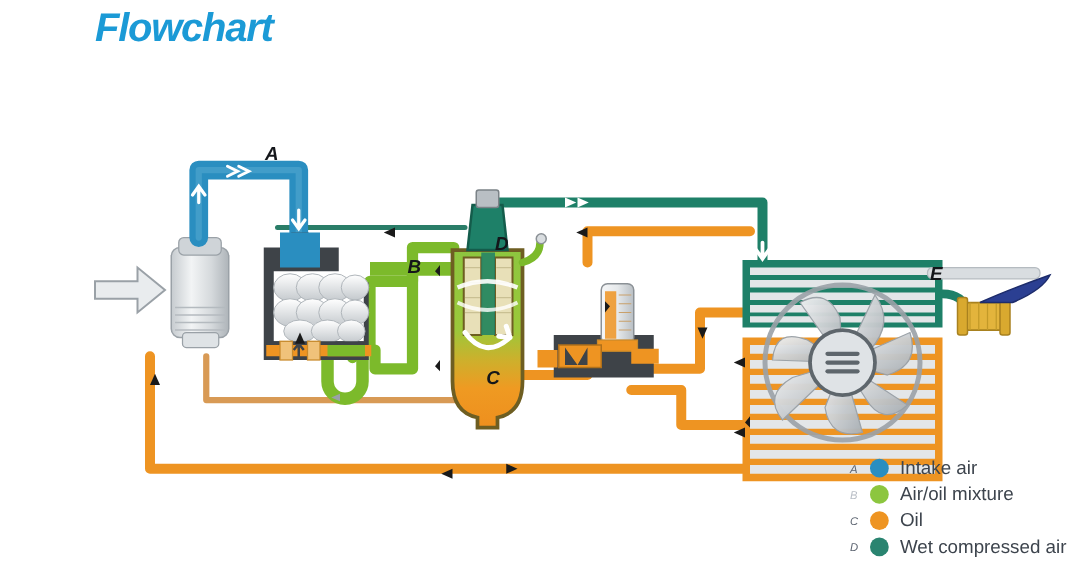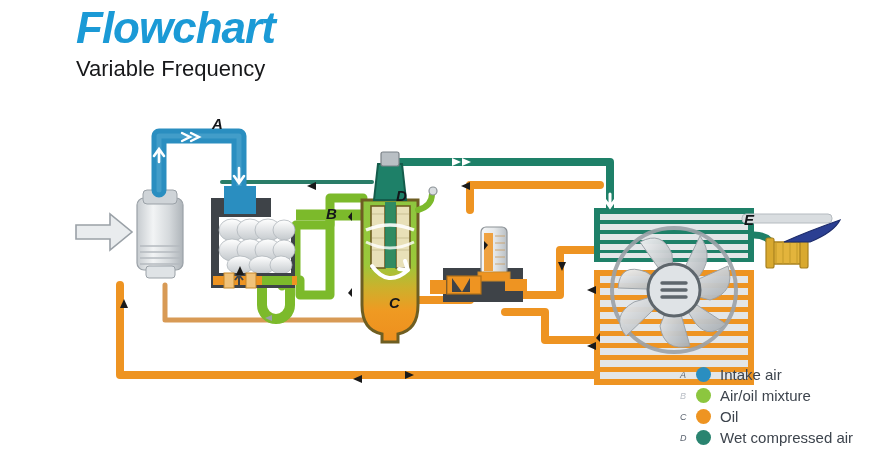--- a/index.html
+++ b/index.html
@@ -1,37 +1,36 @@
 <!DOCTYPE html>
 <html><head>
 <meta charset="utf-8">
 <style>
   html,body{margin:0;padding:0;background:#ffffff;}
   body{width:872px;height:453px;font-family:"Liberation Sans",sans-serif;overflow:hidden;}
   #root{position:relative;width:872px;height:453px;background:#fff;}
-  #title{position:absolute;left:76px;top:6px;font-size:44px;font-weight:bold;font-style:italic;
+  #title{position:absolute;left:76px;top:6px;font-size:32px;font-weight:bold;font-style:italic;
          color:#1b9ad6;letter-spacing:-1px;line-height:1;}
   #subtitle{position:absolute;left:76px;top:58px;font-size:22px;color:#17181a;line-height:1;}
   #stage{position:absolute;left:0;top:90px;width:872px;height:300px;}
   #legend{position:absolute;left:680px;top:364px;width:190px;}
   .lg-row{display:flex;align-items:center;height:21px;}
   .lg-letter{width:16px;font-size:9px;font-style:italic;color:#5c6470;text-align:left;}
   .lg-letter.faint{color:#b9bec6;}
   .lg-dot{width:15px;height:15px;border-radius:50%;margin-right:9px;flex:none;}
   .lg-text{font-size:15px;color:#3d444d;white-space:nowrap;}
   .lbl{position:absolute;font-style:italic;font-weight:bold;font-size:15px;color:#14161a;line-height:1;}
   svg{display:block;}
 </style>
 </head>
 <body>
 
 <div id="root">
 
   <div id="title">Flowchart</div>
-  <div id="subtitle">Variable Frequency</div>
 
   <div id="stage">
     <svg width="872" height="300" viewBox="0 0 872 300">
       <defs>
         <linearGradient id="gFilter" x1="0" y1="0" x2="1" y2="0">
           <stop offset="0" stop-color="#c6cbcf"></stop>
             <stop offset="0.35" stop-color="#f2f4f5"></stop>
           <stop offset="0.7" stop-color="#d5d9dc"></stop>
             <stop offset="1" stop-color="#aeb4b9"></stop>
         </linearGradient>

